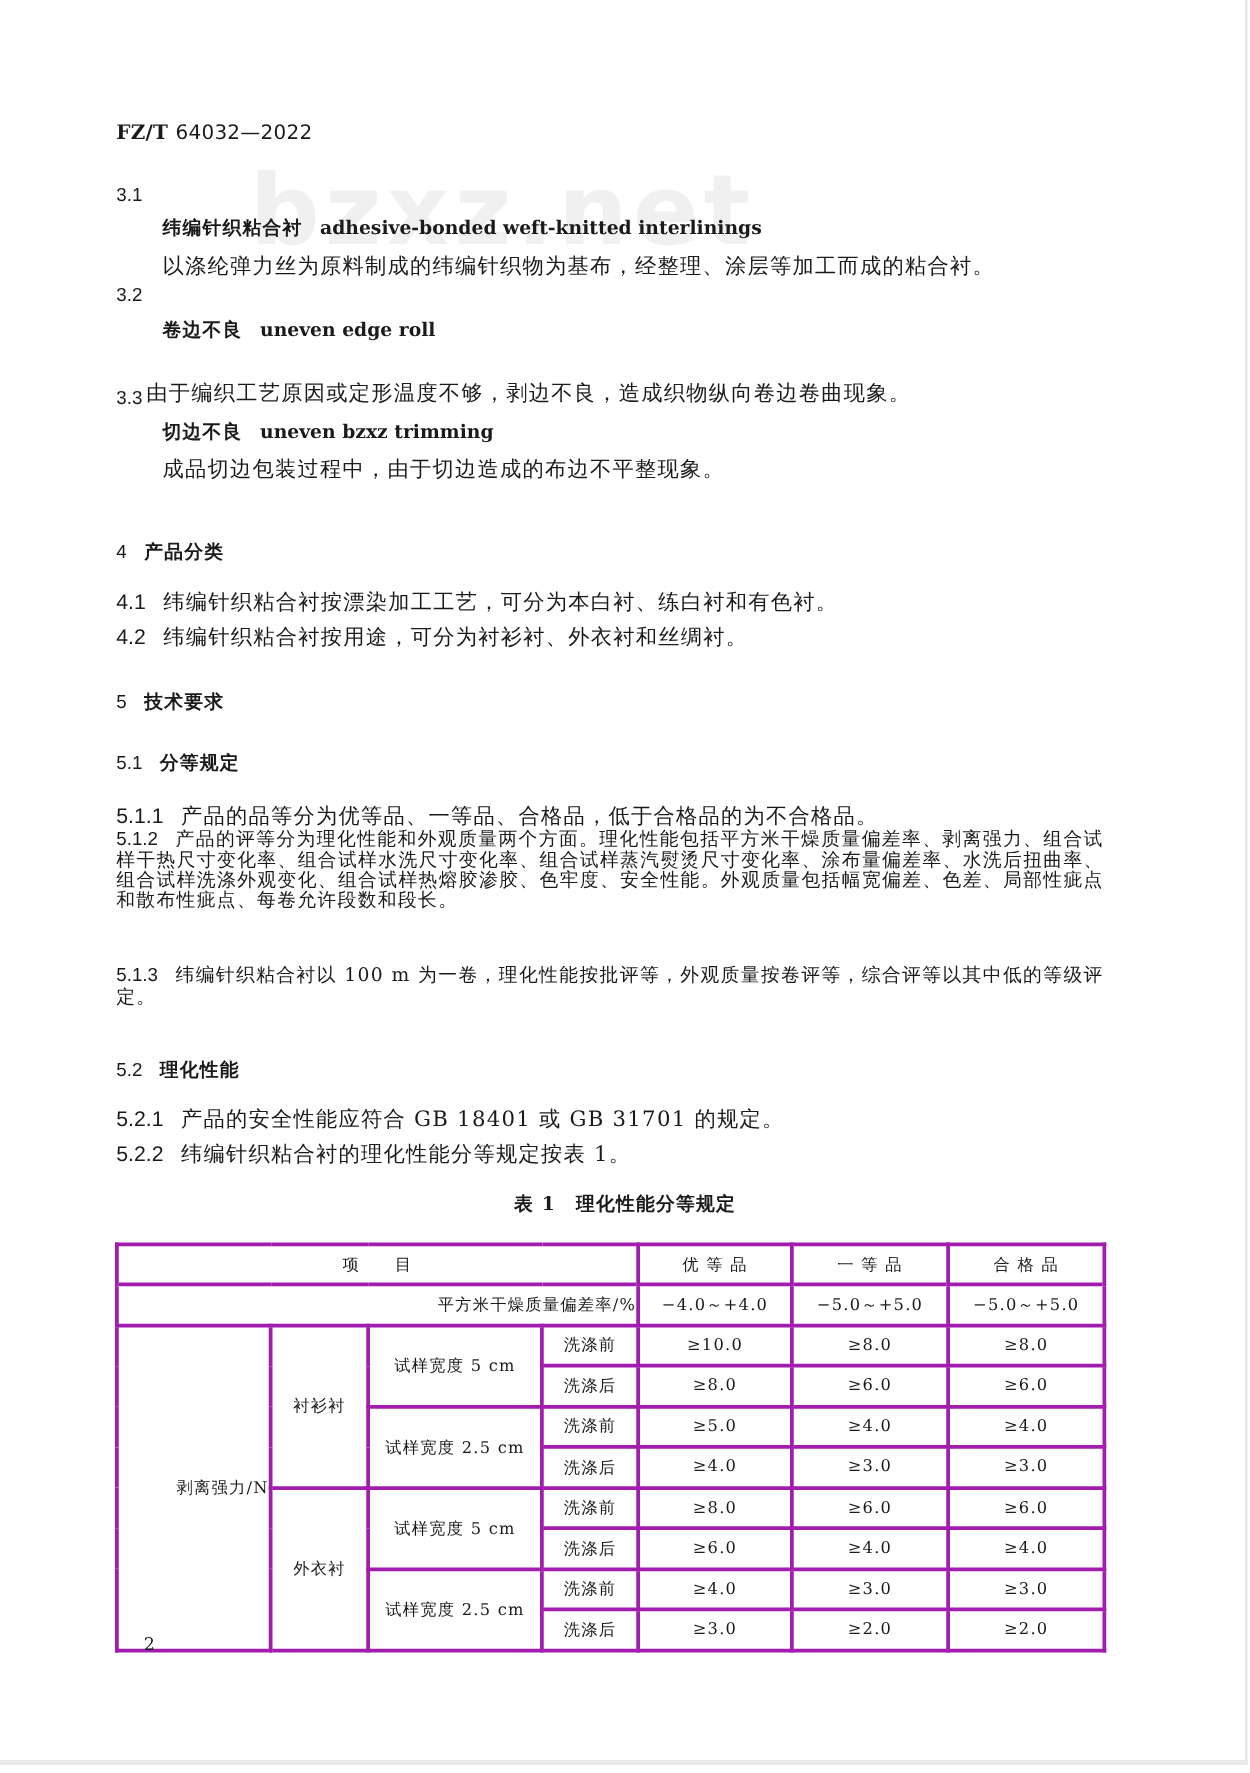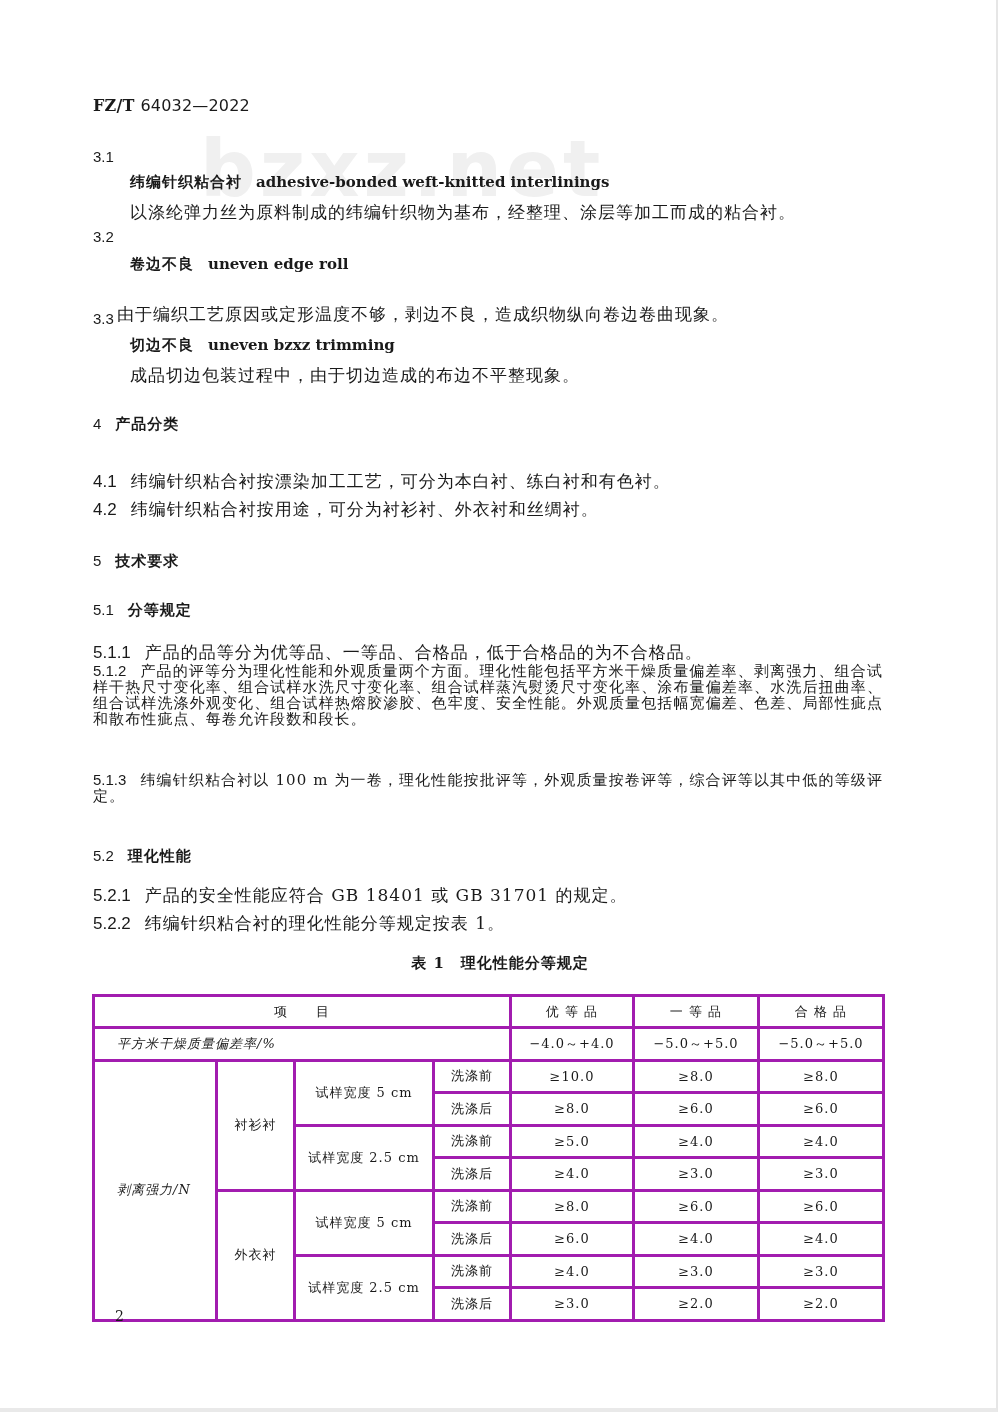--- a/index.html
+++ b/index.html
@@ -41,21 +41,21 @@
   table.spec {
     position: absolute; left: 92px; top: 994px;
     border-collapse: collapse; border: 2px solid #222;
     font-size: 13px; letter-spacing: 1px;
   }
   table.spec td, table.spec th {
     border: 3px solid #a21caf; padding: 0; text-align: center; vertical-align: middle;
     font-weight: normal; height: 29.5px;
   }
   table.spec th { height: 29px; border-bottom: 2px solid #222; }
-  table.spec td.left { text-align: left; padding-left: 22px; font-style: italic; }
+  table.spec td.left { text-align: right; padding-left: 22px; }
   .page-number {
     position: absolute; left: 115px; top: 1308px; font-size: 14px;
   }
 </style>
 </head>
 <body>
 
 <div class="page-frame"></div>
 <div class="watermark">bzxz.net</div>
 
@@ -75,21 +75,21 @@
   <span>卷边不良</span><span class="en">uneven edge roll</span>
 </div>
 <div class="abs text" style="left:117px; top:283px;margin-top:20px;">由于编织工艺原因或定形温度不够，剥边不良，造成织物纵向卷边卷曲现象。</div>
 
 <div class="abs num" style="left:93px; top:310px;">3.3</div>
 <div class="abs term" style="left:130px; top:336px;">
   <span>切边不良</span><span class="en">uneven bzxz trimming</span>
 </div>
 <div class="abs text" style="left:130px; top:364px;">成品切边包装过程中，由于切边造成的布边不平整现象。</div>
 
-<div class="abs heading" style="left:93px; top:415px;">
+<div class="abs heading" style="left:93px; top:432px;">
   <span class="hnum">4</span><span>产品分类</span>
 </div>
 <div class="abs text" style="left:93px; top:470px;">
   <span class="clause-num">4.1</span><span>纬编针织粘合衬按漂染加工工艺，可分为本白衬、练白衬和有色衬。</span>
 </div>
 <div class="abs text" style="left:93px; top:498px;">
   <span class="clause-num">4.2</span><span>纬编针织粘合衬按用途，可分为衬衫衬、外衣衬和丝绸衬。</span>
 </div>
 
 <div class="abs heading" style="left:93px; top:552px;">

